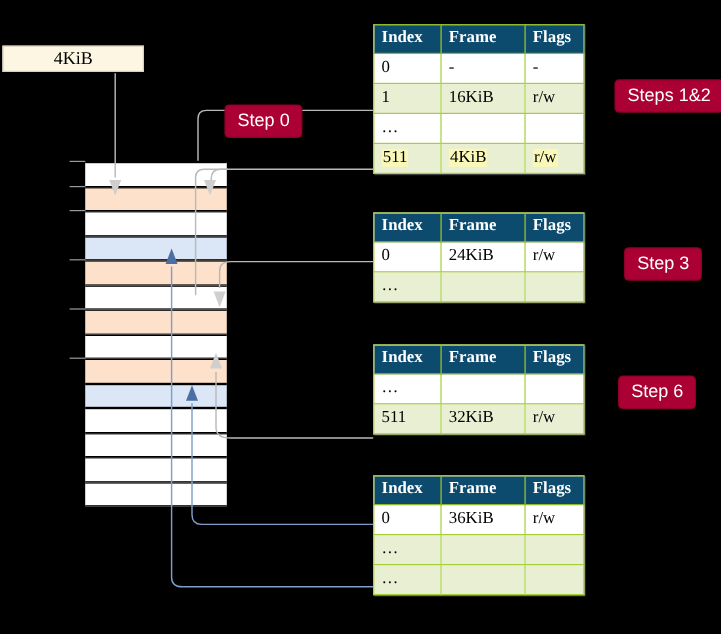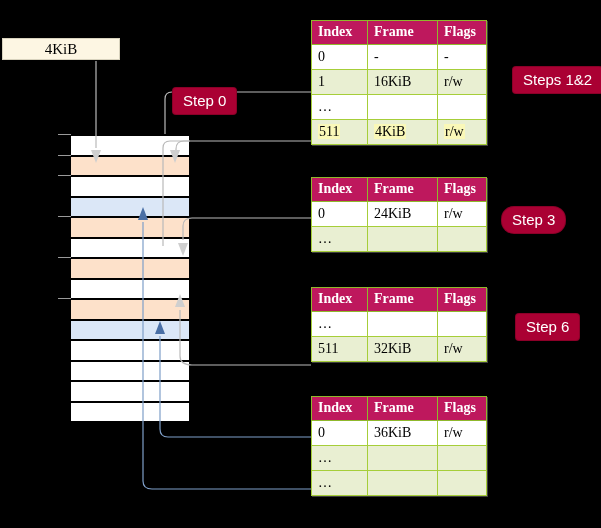--- a/index.html
+++ b/index.html
@@ -75,21 +75,21 @@
     position: absolute;
     border-collapse: collapse;
     background: #ffffff;
     font-family: "Liberation Serif", "DejaVu Serif", serif;
     font-size: 14px;
     color: #000000;
     table-layout: fixed;
     box-shadow: 1px 1px 0 0 rgba(255,255,255,0.25);
   }
   .pt th {
-    background: #be185d;
+    background: #0c4a6e;
     color: #ffffff;
     font-weight: bold;
     text-align: left;
     padding: 3px 6px 4px 6px;
     border: 1px solid #8fb82c;
     font-size: 14px;
   }
   .pt td {
     padding: 3px 6px 4px 6px;
     border: 1px solid #a6ce39;
@@ -169,23 +169,23 @@
     <polygon class="arrow-grey" points="175,307 185,307 180,294"></polygon>
 
     <path class="wire-blue" d="M 311 437 L 168 437 Q 160 437 160 429 L 160 336"></path>
     <polygon class="arrow-blue" points="155,334 165,334 160,321"></polygon>
 
     <path class="wire-blue" d="M 311 489 L 152 489 Q 143 489 143 481 L 143 222"></path>
     <polygon class="arrow-blue" points="138,220 148,220 143,207"></polygon>
   </svg>
 
   <div id="badges">
-      <div class="step-badge" style="left: 173px; top: 40px;">Step 0</div>
+      <div class="step-badge" style="left: 188px; top: 40px;">Step 0</div>
       <div class="step-badge" style="left: 513px; top: 19px;">Steps 1&amp;2</div>
-      <div class="step-badge" style="left: 502px; top: 159px; border-radius: 12px;">Step 3</div>
+      <div class="step-badge" style="left: 521px; top: 159px;">Step 3</div>
       <div class="step-badge" style="left: 516px; top: 266px;">Step 6</div>
     </div>
 
   <div id="tables">
       <table class="pt" style="left: 311px; top: 20px;">
         <colgroup>
           <col class="c-index">
           <col class="c-frame">
           <col class="c-flags">
         </colgroup>

